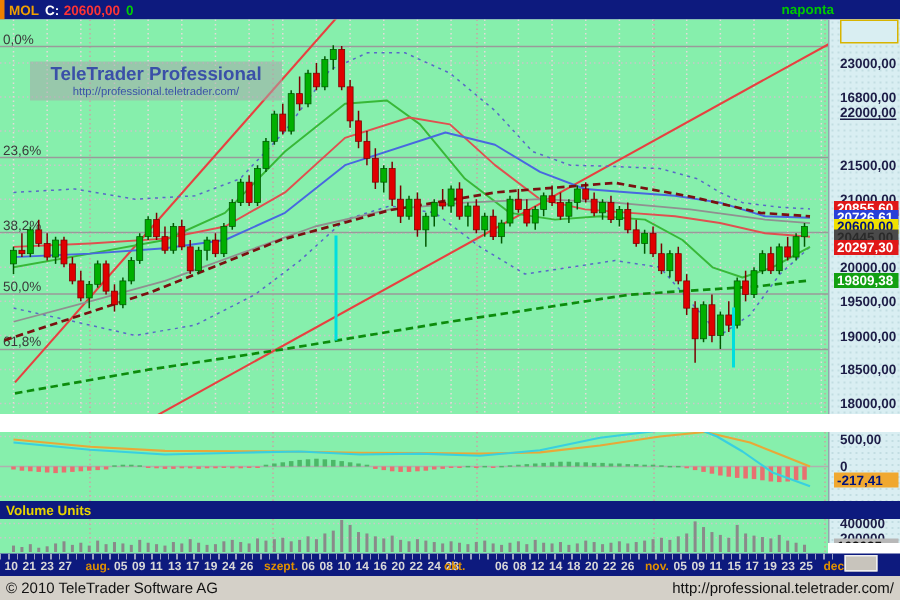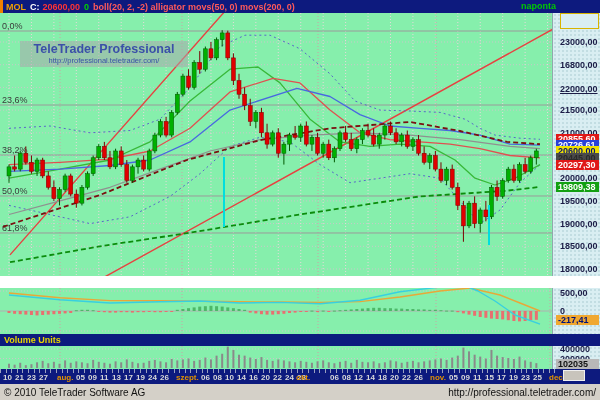--- a/index.html
+++ b/index.html
@@ -53,21 +53,20 @@
 <body>
 
 <div id="app">
 
   <div id="hdr">
     <span class="stripe"></span>
     <span class="sym">MOL</span>
     <span class="clbl">C:</span>
     <span class="cval">20600,00</span>
     <span class="chg">0</span>
-    <span class="inds">boll(20, 2, -2) alligator movs(50, 0) movs(200, 0)</span>
     <span class="intv">naponta</span>
   </div>
 
   <div class="pane" style="top:13px;height:263px;width:552px;">
     <svg id="mainsvg" width="552" height="263">
         <line x1="0" x2="552" y1="29" y2="29" stroke="#c8c8c8" stroke-dasharray="1 2"></line>
         <line x1="0" x2="552" y1="51.7" y2="51.7" stroke="#c8c8c8" stroke-dasharray="1 2"></line>
         <line x1="0" x2="552" y1="74.4" y2="74.4" stroke="#c8c8c8" stroke-dasharray="1 2"></line>
         <line x1="0" x2="552" y1="97.10000000000001" y2="97.10000000000001" stroke="#c8c8c8" stroke-dasharray="1 2"></line>
         <line x1="0" x2="552" y1="119.80000000000001" y2="119.80000000000001" stroke="#c8c8c8" stroke-dasharray="1 2"></line>
@@ -321,21 +320,21 @@
         <line x1="489" x2="489" y1="191.98600000000002" y2="231.98340000000002" stroke="#00dede" stroke-width="2"></line>
       </svg>
     <div id="wm">
       <div class="t">TeleTrader Professional</div>
       <div class="u">http://professional.teletrader.com/</div>
     </div>
   </div>
   <div class="axis" id="paxis" style="top:13px;height:263px;">
       <div class="tick" style="top: 24px;">23000,00</div>
       <div class="tick" style="top: 46.7px;">16800,00</div>
-      <div class="tick" style="top: 71px; text-decoration: underline;">22000,00</div>
+      <div class="tick" style="top: 57px; text-decoration: underline;">22000,00</div>
       <div class="tick" style="top: 92.1px;">21500,00</div>
       <div class="tick" style="top: 114.8px;">21000,00</div>
       <div class="tick" style="top: 160.2px;">20000,00</div>
       <div class="tick" style="top: 182.9px;">19500,00</div>
       <div class="tick" style="top: 205.6px;">19000,00</div>
       <div class="tick" style="top: 228.3px;">18500,00</div>
       <div class="tick" style="top: 251px;">18000,00</div>
       <div class="tag" style="top: 121.338px; background: rgb(224, 24, 24); color: rgb(255, 255, 255);">20855,60</div>
       <div class="tag" style="top: 127.194px; background: rgb(40, 64, 216); color: rgb(255, 255, 255);">20726,61</div>
       <div class="tag" style="top: 132.96px; background: rgb(240, 224, 0); color: rgb(0, 18, 122);">20600,00</div>
@@ -562,21 +561,21 @@
         <rect x="496.07000000000005" y="9.65" width="2" height="12.35" fill="#8a8a8a"></rect>
         <rect x="501.68" y="11.075" width="2" height="10.925" fill="#8a8a8a"></rect>
         <rect x="507.29" y="12.025" width="2" height="9.975" fill="#8a8a8a"></rect>
         <rect x="512.9000000000001" y="12.975" width="2" height="9.025" fill="#8a8a8a"></rect>
         <rect x="518.51" y="10.6" width="2" height="11.4" fill="#8a8a8a"></rect>
         <rect x="524.12" y="14.4" width="2" height="7.6" fill="#8a8a8a"></rect>
         <rect x="529.73" y="15.825" width="2" height="6.175000000000001" fill="#8a8a8a"></rect>
         <rect x="535.34" y="17.155" width="2" height="4.844999999999999" fill="#8a8a8a"></rect>
       </svg>
   </div>
-  <div class="axis" id="vaxis" style="top:346px;height:33px;">
+  <div class="axis" id="vaxis" style="top:346px;height:16px;">
       <div class="tick" style="top: -2px;">400000</div>
       <div class="tick" style="top: 7.5px;">200000</div>
       <div class="tag" style="top: 13px; background: rgb(184, 184, 184); color: rgb(17, 17, 17);">102035</div>
     </div>
 
   <div id="taxis">
     <div class="ticks"></div>
   <span style="left: 3px;">10</span>
       <span style="left: 15px;">21</span>
       <span style="left: 27px;">23</span>

